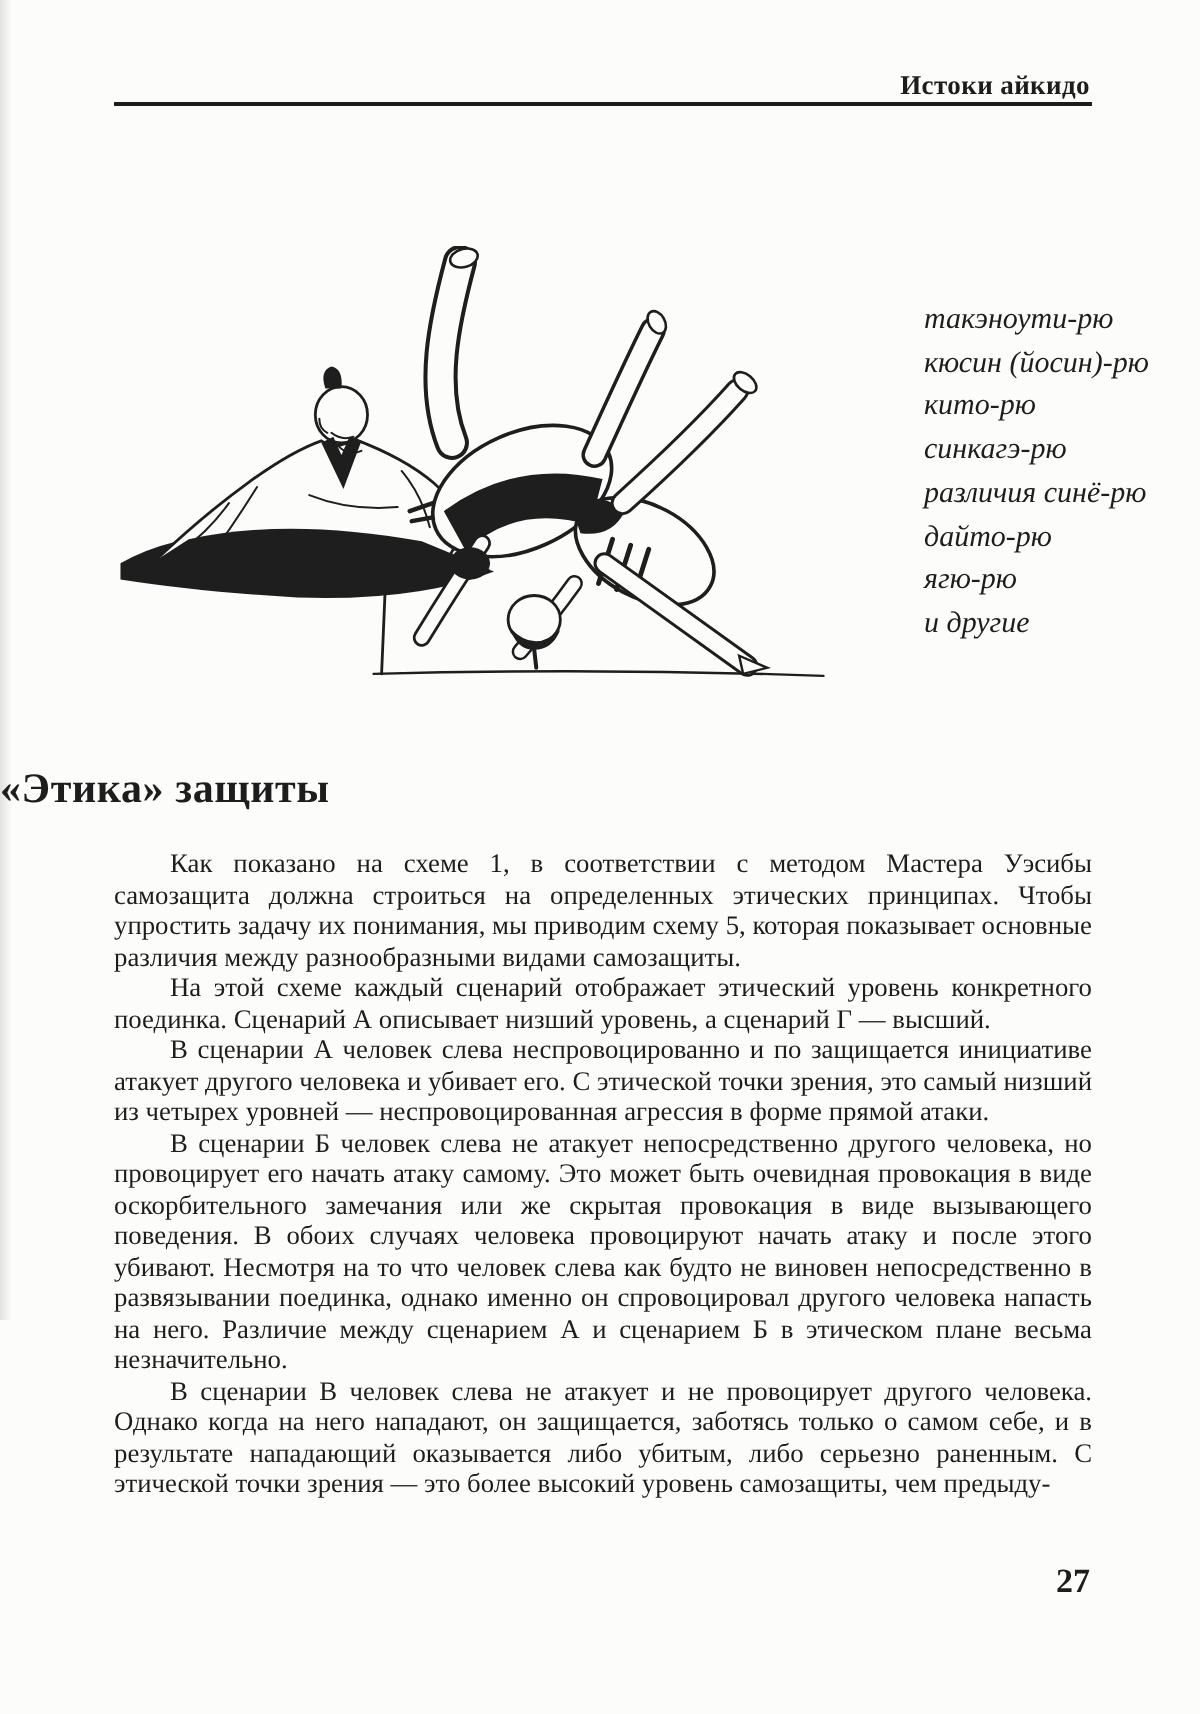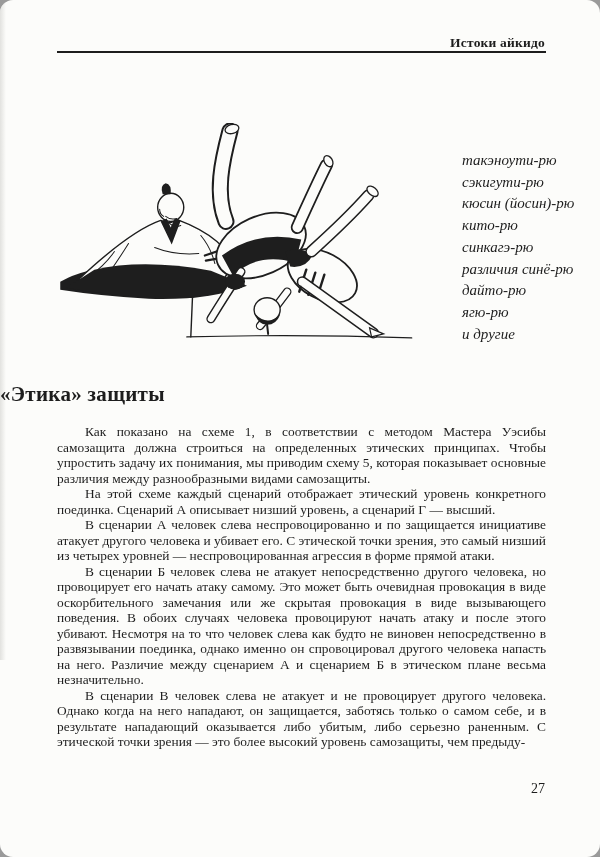--- a/index.html
+++ b/index.html
@@ -1,19 +1,19 @@
 <!DOCTYPE html>
 <html lang="ru"><head>
 <meta charset="utf-8">
 <style>
   html,body{margin:0;padding:0;background:#9a9a9a;}
   .page{
     position:relative;width:600px;height:857px;margin:0 auto;
     background:#fcfcfa;overflow:hidden;
-    font-family:"Liberation Serif","DejaVu Serif",serif;color:#1d1d1d;border-radius:13px;
+    font-family:"Liberation Serif","DejaVu Serif",serif;color:#1d1d1d;
   }
   .edge-shadow{
     position:absolute;left:0;top:0;width:6px;height:660px;
     background:linear-gradient(to right,#e2e2df,rgba(252,252,250,0));
   }
   .running-head{
     position:absolute;top:35px;right:55px;
     font-weight:bold;font-size:13.5px;letter-spacing:.2px;
   }
   .header-rule{
@@ -31,21 +31,21 @@
   .section-heading{
     position:absolute;left:0;right:0;top:382px;margin:0;
     text-align:left;font-size:21px;font-weight:bold;letter-spacing:.3px;
   }
   .body-text{
     position:absolute;left:57px;top:424px;width:489px;
     font-size:13.4px;line-height:15.5px;text-align:justify;
   }
   .body-text p{margin:0;text-indent:28px;}
   .page-number{
-    position:absolute;top:781px;right:55px;font-weight:normal;font-size:14px;text-align:right;
+    position:absolute;top:781px;right:55px;font-weight:bold;font-size:17px;text-align:right;
   }
 </style>
 </head>
 <body>
 
 <div class="page">
 
   <div class="edge-shadow"></div>
 
   <div class="running-head">Истоки айкидо</div>
@@ -102,21 +102,20 @@
       <ellipse cx="176" cy="158" rx="10" ry="8" fill="#1e1e1e"></ellipse>
 
       <ellipse cx="208" cy="186" rx="13" ry="12" fill="#fcfcfa" stroke="#1e1e1e" stroke-width="1.4"></ellipse>
       <path d="M196,190 q12,13 25,1 q-4,10 -13,10 q-9,0 -12,-11 z" fill="#1e1e1e"></path>
       <path d="M208,201 l1,9" stroke="#1e1e1e" stroke-width="2" fill="none"></path>
     </g>
   </svg>
 
   <ul class="schools">
     <li>такэноути-рю</li>
-    <li>сэкигути-рю</li>
     <li>кюсин (йосин)-рю</li>
     <li>кито-рю</li>
     <li>синкагэ-рю</li>
     <li>различия синё-рю</li>
     <li>дайто-рю</li>
     <li>ягю-рю</li>
     <li>и другие</li>
   </ul>
 
   <h2 class="section-heading">«Этика» защиты</h2>

